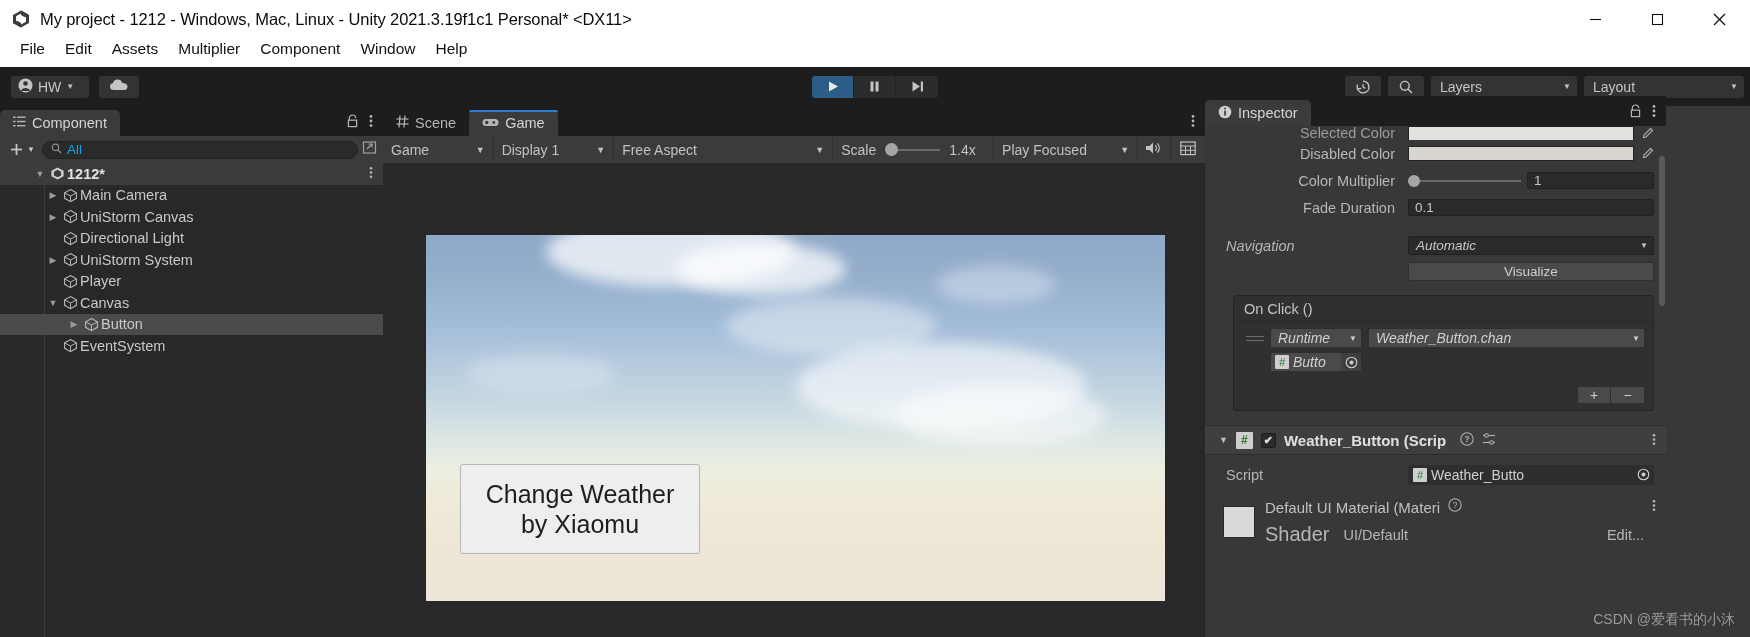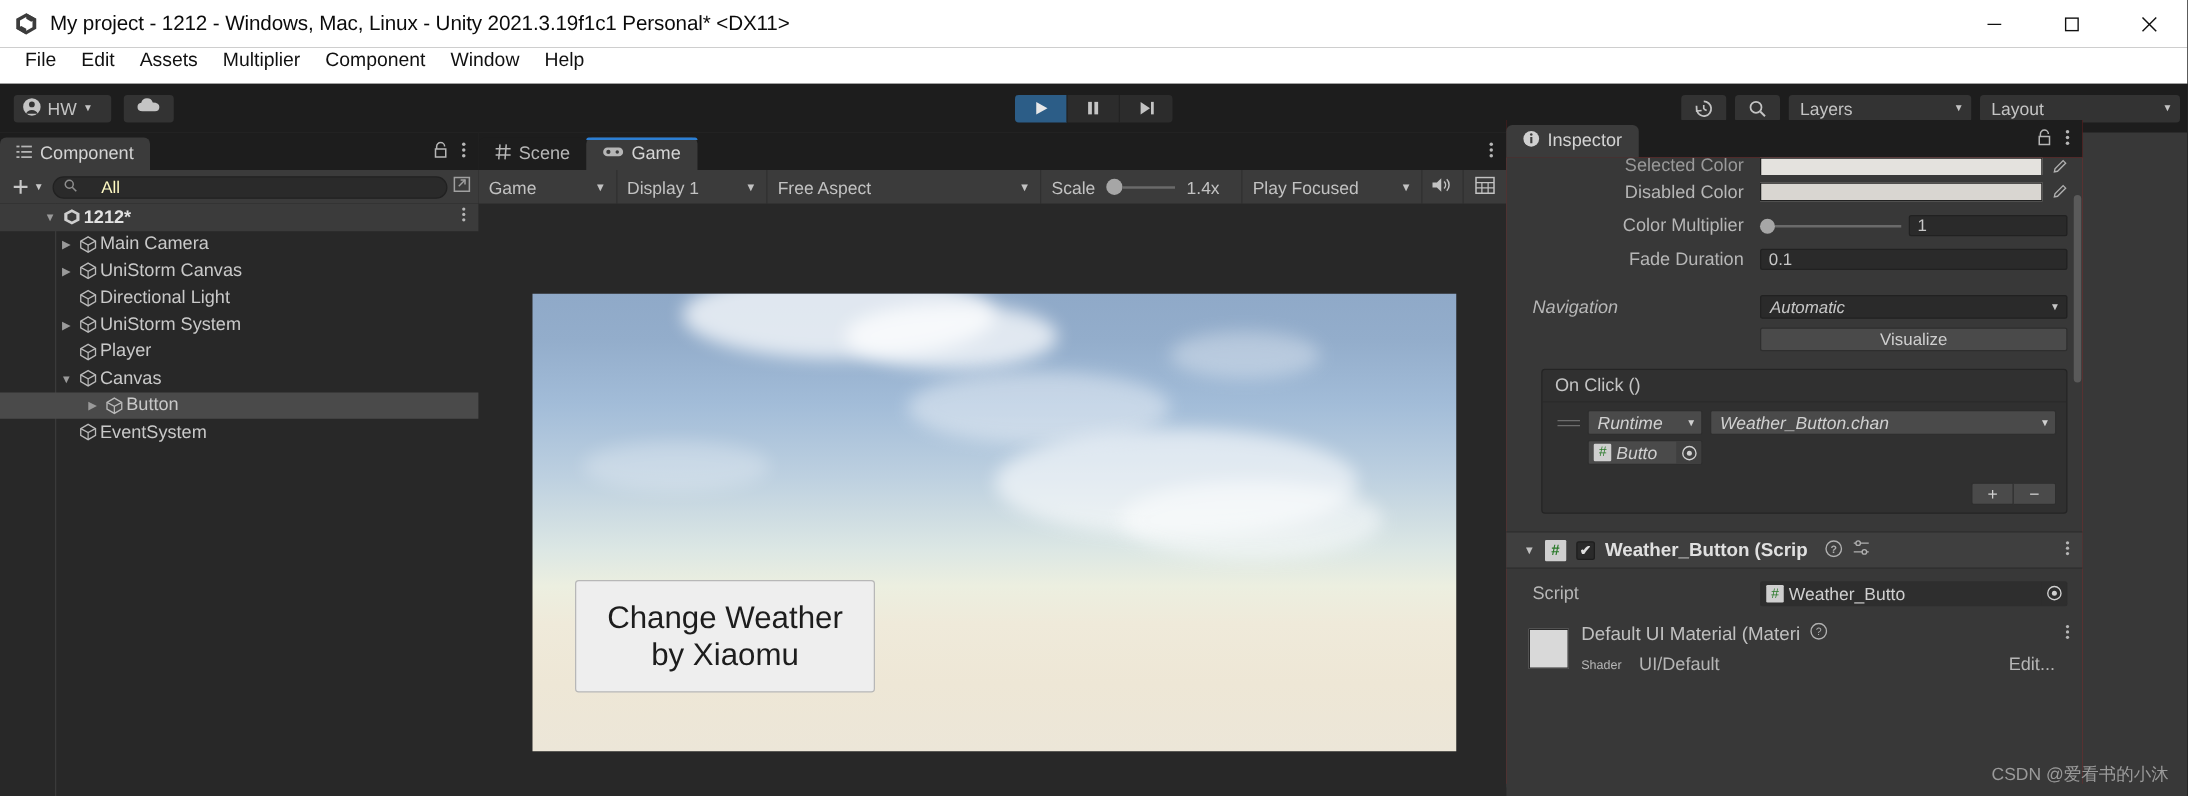--- a/index.html
+++ b/index.html
@@ -97,21 +97,21 @@
   
   .hierarchy {
     position: absolute; left: 0; top: 106px; width: 383px; height: 531px; background: #282828;
   }
   .hier-toolbar {
     height: 27px; background: #3b3b3b; display: flex; align-items: center; padding: 0 6px; gap: 4px;
   }
   .plus-btn { display: flex; align-items: center; gap: 3px; color: #c8c8c8; padding: 0 3px; }
   .hier-search {
     flex: 1; height: 18px; background: #2a2a2a; border-radius: 9px; display: flex;
-    align-items: center; padding: 0 8px; gap: 19px; color: #fef9c3; font-size: 13.5px;
+    align-items: center; padding: 0 8px; gap: 5px; color: #0ea5e9; font-size: 13.5px;
     border: 1px solid #212121;
   }
   .hier-body { background: #282828; height: 504px; position: relative; }
   .hrow {
     height: 21.5px; display: flex; align-items: center; font-size: 14.5px; color: #c9c9c9;
     position: relative;
   }
   .hrow.scene { background: #3b3b3b; color: #e2e2e2; font-weight: bold; }
   .hrow.selected { background: #4a4a4a; }
   .hrow .arrow { width: 14px; display: flex; justify-content: center; color: #9a9a9a; font-size: 9px; }
@@ -819,21 +819,21 @@
             </span>
             <span style="margin-left:auto;">
               <svg width="4" height="13" viewBox="0 0 4 13">
                   <circle cx="2" cy="2.2" r="1.3" fill="#b6b6b6"></circle>
                   <circle cx="2" cy="6.5" r="1.3" fill="#b6b6b6"></circle>
                   <circle cx="2" cy="10.8" r="1.3" fill="#b6b6b6"></circle>
                 </svg>
             </span>
           </div>
           <div style="display:flex; align-items:center; gap:14px; margin-top:7px;">
-            <span style="color:#b6b6b6; font-size:10px;">Shader</span>
+            <span style="color:#b6b6b6; font-size:20px;">Shader</span>
             <span style="color:#b6b6b6; font-size:14.5px;">UI/Default</span>
             <span style="color:#b6b6b6; font-size:14.5px; margin-left:auto; padding-right:12px;">Edit...</span>
           </div>
         </div>
       </div>
 
       <div class="insp-scrollbar"></div>
     </div>
   </div>
 

